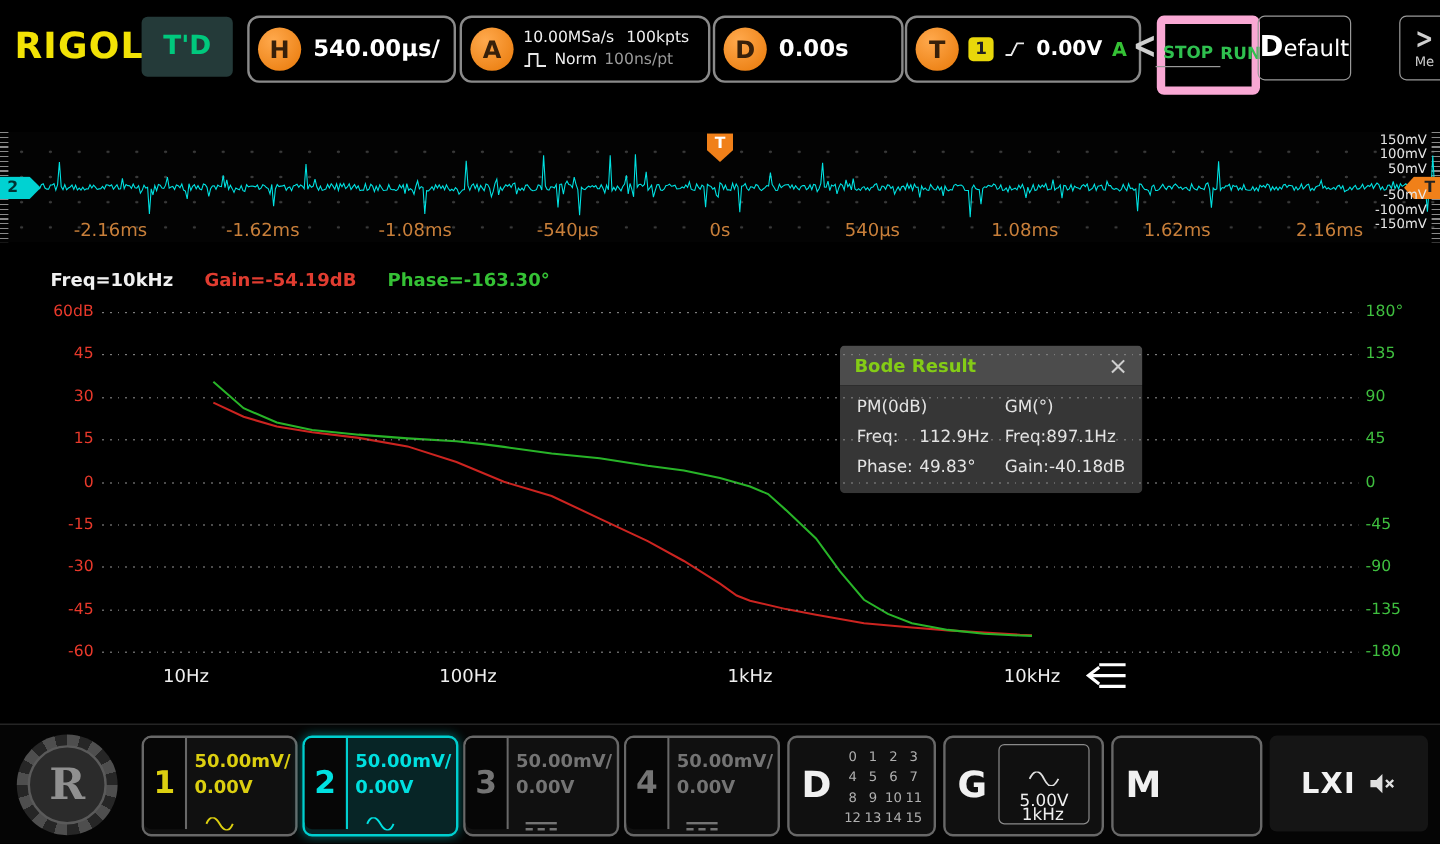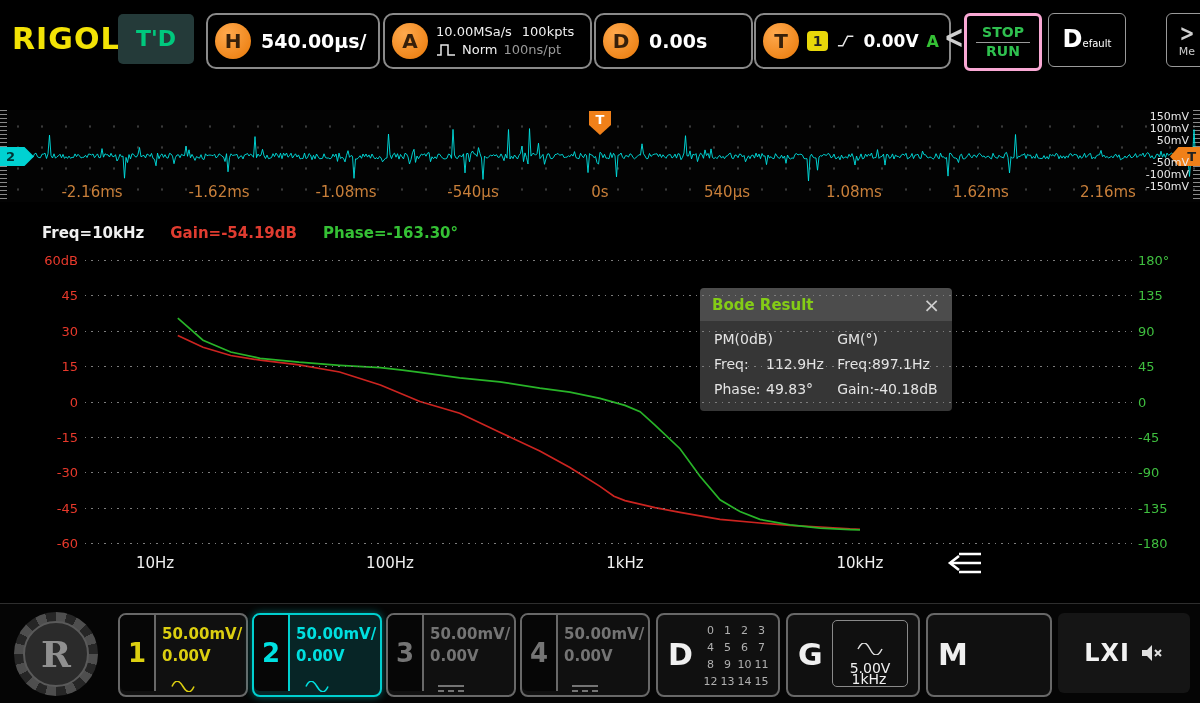--- a/index.html
+++ b/index.html
@@ -18,25 +18,25 @@
   .a-content{font-size:13px;line-height:1.4;}
   .a-line1{color:#f0f0f0;display:flex;gap:10px;}
   .a-line2{display:flex;gap:6px;align-items:center;color:#f0f0f0;}
   .dim{color:#9a9a9a;}
   .d-box{left:594px;width:148px;gap:10px;padding-left:7px;font-size:19px;font-weight:bold;color:#fff;}
   .t-box{left:754px;width:186px;gap:8px;padding-left:7px;font-size:17px;font-weight:bold;color:#fff;}
   .t-src{width:22px;height:20px;background:#e8d70a;color:#222;border-radius:4px;font-size:14px;font-weight:bold;
     display:flex;align-items:center;justify-content:center;}
   .t-coup{color:#35c135;font-size:16px;margin-left:auto;margin-right:10px;}
   .chev{position:absolute;left:944px;top:24px;font-size:24px;font-weight:bold;color:#cfcfcf;transform:scaleY(1.3);}
-  .stoprun{position:absolute;left:964px;top:13px;width:72px;height:52px;border:3px solid #f9a8d4;border-radius:6px;
-    display:flex;flex-direction:column;align-items:center;justify-content:center;color:#2fc04f;font-size:14px;font-weight:bold;line-height:1.25;}
+  .stoprun{position:absolute;left:964px;top:13px;width:72px;height:52px;border:7px solid #f9a8d4;border-radius:6px;
+    display:flex;flex-direction:row;align-items:center;justify-content:center;color:#2fc04f;font-size:14px;font-weight:bold;line-height:1.25;}
   .stoprun .stop{border-bottom:1px solid #9a9a9a;padding:0 6px 1px;}
   .defaultbtn{position:absolute;left:1048px;top:13px;width:76px;height:52px;border:1px solid #9a9a9a;border-radius:6px;
-    color:#fff;font-size:10px;text-align:center;line-height:50px;}
+    color:#fff;font-size:19px;text-align:center;line-height:50px;}
   .defaultbtn::first-letter{font-size:24px;font-weight:bold;}
   .morebox{position:absolute;left:1166px;top:13px;width:40px;height:52px;border:1px solid #9a9a9a;border-radius:6px;
     display:flex;flex-direction:column;align-items:center;justify-content:center;}
   .morebox .chev2{font-size:18px;font-weight:bold;color:#cfcfcf;transform:scaleY(1.3);}
   .morebox .me{font-size:11px;color:#ccc;margin-top:2px;}
   
   .wv-bar{position:absolute;left:0;top:80px;width:1200px;height:30px;background:#ef4444;border-top:1px solid #1c1c1c;border-bottom:1px solid #1c1c1c;margin-top:40px;}
   .wv-title{position:absolute;left:14px;top:4px;font-size:16px;color:#f0f0f0;}
   .scrollbar{position:absolute;left:425px;top:5px;width:265px;height:20px;border-radius:3px;
     background:repeating-linear-gradient(120deg,#9c9c9c 0 2px,#5f5f5f 2px 5px);}
@@ -54,21 +54,21 @@
     clip-path:polygon(0 0,72% 0,100% 50%,72% 100%,0 100%);color:#033;font-size:13px;font-weight:bold;
     display:flex;align-items:center;padding-left:6px;}
   .trig-flag{position:absolute;left:589px;top:1px;width:22px;height:24px;background:#f08019;
     clip-path:polygon(0 0,100% 0,100% 58%,50% 100%,0 58%);color:#fff;font-size:13px;font-weight:bold;text-align:center;line-height:17px;}
   .trig-right{position:absolute;right:0;top:37px;width:26px;height:19px;background:#f08019;
     clip-path:polygon(0 50%,28% 0,100% 0,100% 100%,28% 100%);color:#222;font-weight:bold;font-size:13px;
     display:flex;align-items:center;justify-content:flex-end;padding-right:4px;}
   .time-label{position:absolute;bottom:1px;transform:translateX(-50%);font-size:15px;color:#c87f3a;}
   .vlabel{position:absolute;right:11px;font-size:11px;color:#e8e8e8;line-height:1;}
   
-  .bode-area{position:absolute;left:0;top:202px;width:972px;height:401px;background:#000;padding-left:43px;}
+  .bode-area{position:absolute;left:0;top:202px;width:972px;height:401px;background:#000;}
   .bode-readout{position:absolute;left:42px;top:22px;display:flex;gap:26px;font-size:15px;font-weight:bold;}
   .ro-freq{color:#f0f0f0;}.ro-gain{color:#e03c30;}.ro-phase{color:#35c135;}
   .gridline{position:absolute;left:85px;width:1047px;height:1px;
     background:repeating-linear-gradient(to right,#7d7d7d 0 1.5px,transparent 1.5px 6.5px);}
   .ytick-l{position:absolute;width:50px;left:28px;text-align:right;font-size:13px;color:#e8392b;transform:translateY(-50%);}
   .ytick-r{position:absolute;left:1138px;font-size:13px;color:#3fbf3f;transform:translateY(-50%);}
   .xtick{position:absolute;top:352px;transform:translateX(-50%);font-size:15px;color:#f0f0f0;}
   #bode-svg{position:absolute;left:0;top:0;}
   .popup{position:absolute;left:700px;top:86px;width:252px;border-radius:4px;overflow:hidden;box-shadow:0 3px 14px rgba(0,0,0,.65);}
   .popup-head{height:33px;background:#4c4c4c;display:flex;align-items:center;padding:0 12px;}

